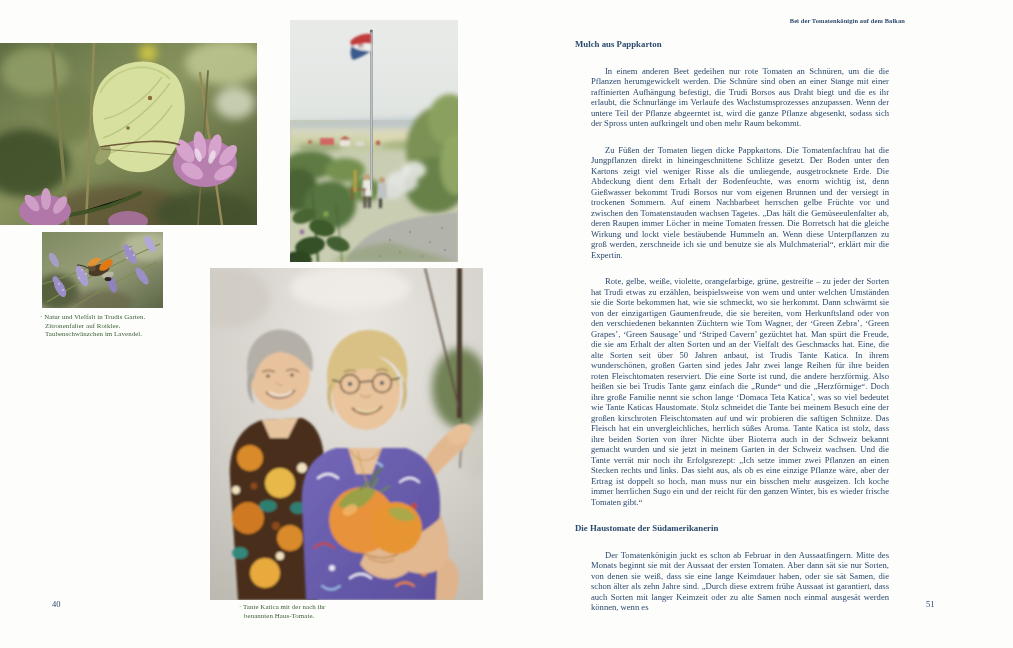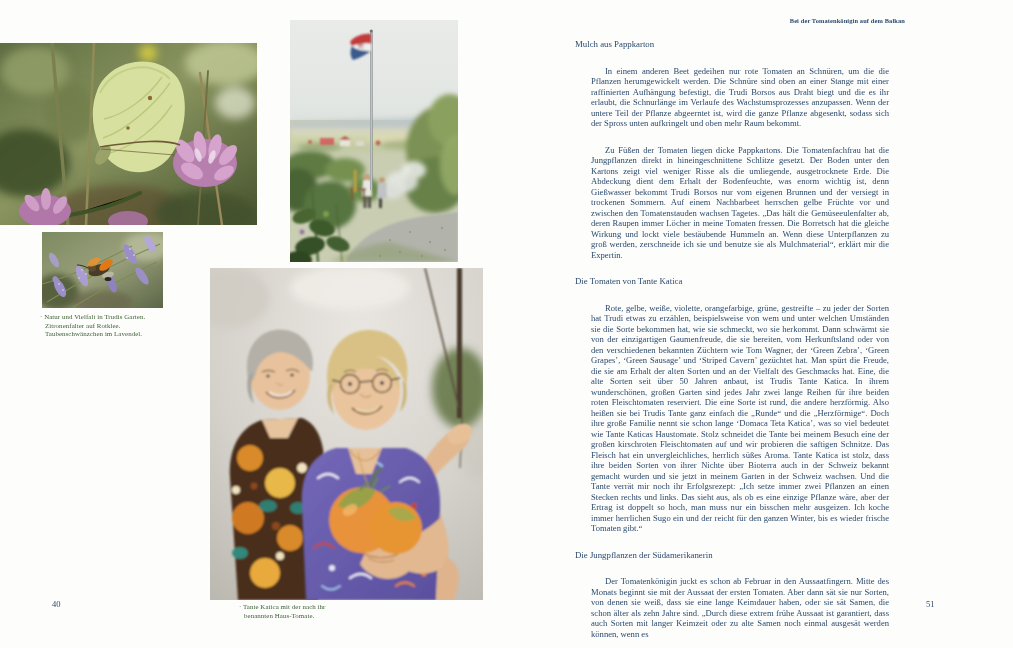--- a/index.html
+++ b/index.html
@@ -19,21 +19,21 @@
   .caption-katica{left:239px;top:603px;width:150px;}
 
   .page-number{position:absolute;color:#2b4a6d;font-size:8.5px;}
   .page-number-left{left:52px;top:599px;}
   .page-number-right{left:926px;top:599px;}
 
   .running-header{position:absolute;left:575px;top:17px;width:330px;text-align:right;
                   color:#2b4a6d;font-weight:bold;font-size:6.4px;letter-spacing:.02em;}
 
   .text-column{position:absolute;left:575px;top:39px;width:330px;color:#2b4a6d;}
-  .text-column h3{font-size:8.8px;line-height:10.5px;margin:0;font-weight:normal;}
+  .text-column h3{font-size:8.8px;line-height:10.5px;margin:0;font-weight:bold;}
   .text-column h3.spaced{margin-top:10px;}
   .text-column p{font-size:8.6px;line-height:10.5px;margin:16px;text-align:justify;
                  text-indent:14px;hyphens:auto;-webkit-hyphens:auto;}
 </style>
 </head>
 <body>
 
 <div class="spread">
 
   <div>
@@ -448,23 +448,22 @@
   </div>
 
   <div>
     <div class="running-header">Bei der Tomatenkönigin auf dem Balkan</div>
 
     <div class="text-column">
       <h3>Mulch aus Pappkarton</h3>
       <p>In einem anderen Beet gedeihen nur rote Tomaten an Schnüren, um die die Pflanzen herumgewickelt werden. Die Schnüre sind oben an einer Stange mit einer raffinierten Aufhängung befestigt, die Trudi Borsos aus Draht biegt und die es ihr erlaubt, die Schnurlänge im Verlaufe des Wachstumsprozesses anzupassen. Wenn der untere Teil der Pflanze abgeerntet ist, wird die ganze Pflanze abgesenkt, sodass sich der Spross unten aufkringelt und oben mehr Raum bekommt.</p>
       <p>Zu Füßen der Tomaten liegen dicke Pappkartons. Die Tomatenfachfrau hat die Jungpflanzen direkt in hineingeschnittene Schlitze gesetzt. Der Boden unter den Kartons zeigt viel weniger Risse als die umliegende, ausgetrocknete Erde. Die Abdeckung dient dem Erhalt der Bodenfeuchte, was enorm wichtig ist, denn Gießwasser bekommt Trudi Borsos nur vom eigenen Brunnen und der versiegt in trockenen Sommern. Auf einem Nachbarbeet herrschen gelbe Früchte vor und zwischen den Tomatenstauden wachsen Tagetes. „Das hält die Gemüseeulenfalter ab, deren Raupen immer Löcher in meine Tomaten fressen. Die Borretsch hat die gleiche Wirkung und lockt viele bestäubende Hummeln an. Wenn diese Unterpflanzen zu groß werden, zerschneide ich sie und benutze sie als Mulchmaterial“, erklärt mir die Expertin.</p>
 
-      <h3 class="spaced">Die Tomaten von Tante Katica</h3>
       <p>Rote, gelbe, weiße, violette, orangefarbige, grüne, gestreifte – zu jeder der Sorten hat Trudi etwas zu erzählen, beispielsweise von wem und unter welchen Umständen sie die Sorte bekommen hat, wie sie schmeckt, wo sie herkommt. Dann schwärmt sie von der einzigartigen Gaumenfreude, die sie bereiten, vom Herkunftsland oder von den verschiedenen bekannten Züchtern wie Tom Wagner, der ‘Green Zebra’, ‘Green Grapes’, ‘Green Sausage’ und ‘Striped Cavern’ gezüchtet hat. Man spürt die Freude, die sie am Erhalt der alten Sorten und an der Vielfalt des Geschmacks hat. Eine, die alte Sorten seit über 50 Jahren anbaut, ist Trudis Tante Katica. In ihrem wunderschönen, großen Garten sind jedes Jahr zwei lange Reihen für ihre beiden roten Fleischtomaten reserviert. Die eine Sorte ist rund, die andere herzförmig. Also heißen sie bei Trudis Tante ganz einfach die „Runde“ und die „Herzförmige“. Doch ihre große Familie nennt sie schon lange ‘Domaca Teta Katica’, was so viel bedeutet wie Tante Katicas Haustomate. Stolz schneidet die Tante bei meinem Besuch eine der großen kirschroten Fleischtomaten auf und wir probieren die saftigen Schnitze. Das Fleisch hat ein unvergleichliches, herrlich süßes Aroma. Tante Katica ist stolz, dass ihre beiden Sorten von ihrer Nichte über Bioterra auch in der Schweiz bekannt gemacht wurden und sie jetzt in meinem Garten in der Schweiz wachsen. Und die Tante verrät mir noch ihr Erfolgsrezept: „Ich setze immer zwei Pflanzen an einen Stecken rechts und links. Das sieht aus, als ob es eine einzige Pflanze wäre, aber der Ertrag ist doppelt so hoch, man muss nur ein bisschen mehr ausgeizen. Ich koche immer herrlichen Sugo ein und der reicht für den ganzen Winter, bis es wieder frische Tomaten gibt.“</p>
 
-      <h3 class="spaced">Die Jungpflanzen der Südamerikanerin</h3>
+      <h3 class="spaced">Die Haustomate der Südamerikanerin</h3>
       <p>Der Tomatenkönigin juckt es schon ab Februar in den Aussaatfingern. Mitte des Monats beginnt sie mit der Aussaat der ersten Tomaten. Aber dann sät sie nur Sorten, von denen sie weiß, dass sie eine lange Keimdauer haben, oder sie sät Samen, die schon älter als zehn Jahre sind. „Durch diese extrem frühe Aussaat ist garantiert, dass auch Sorten mit langer Keimzeit oder zu alte Samen noch einmal ausgesät werden können, wenn es</p>
     </div>
 
     <div class="page-number page-number-right">51</div>
   </div>
 
 </div>
 
 </body></html>

